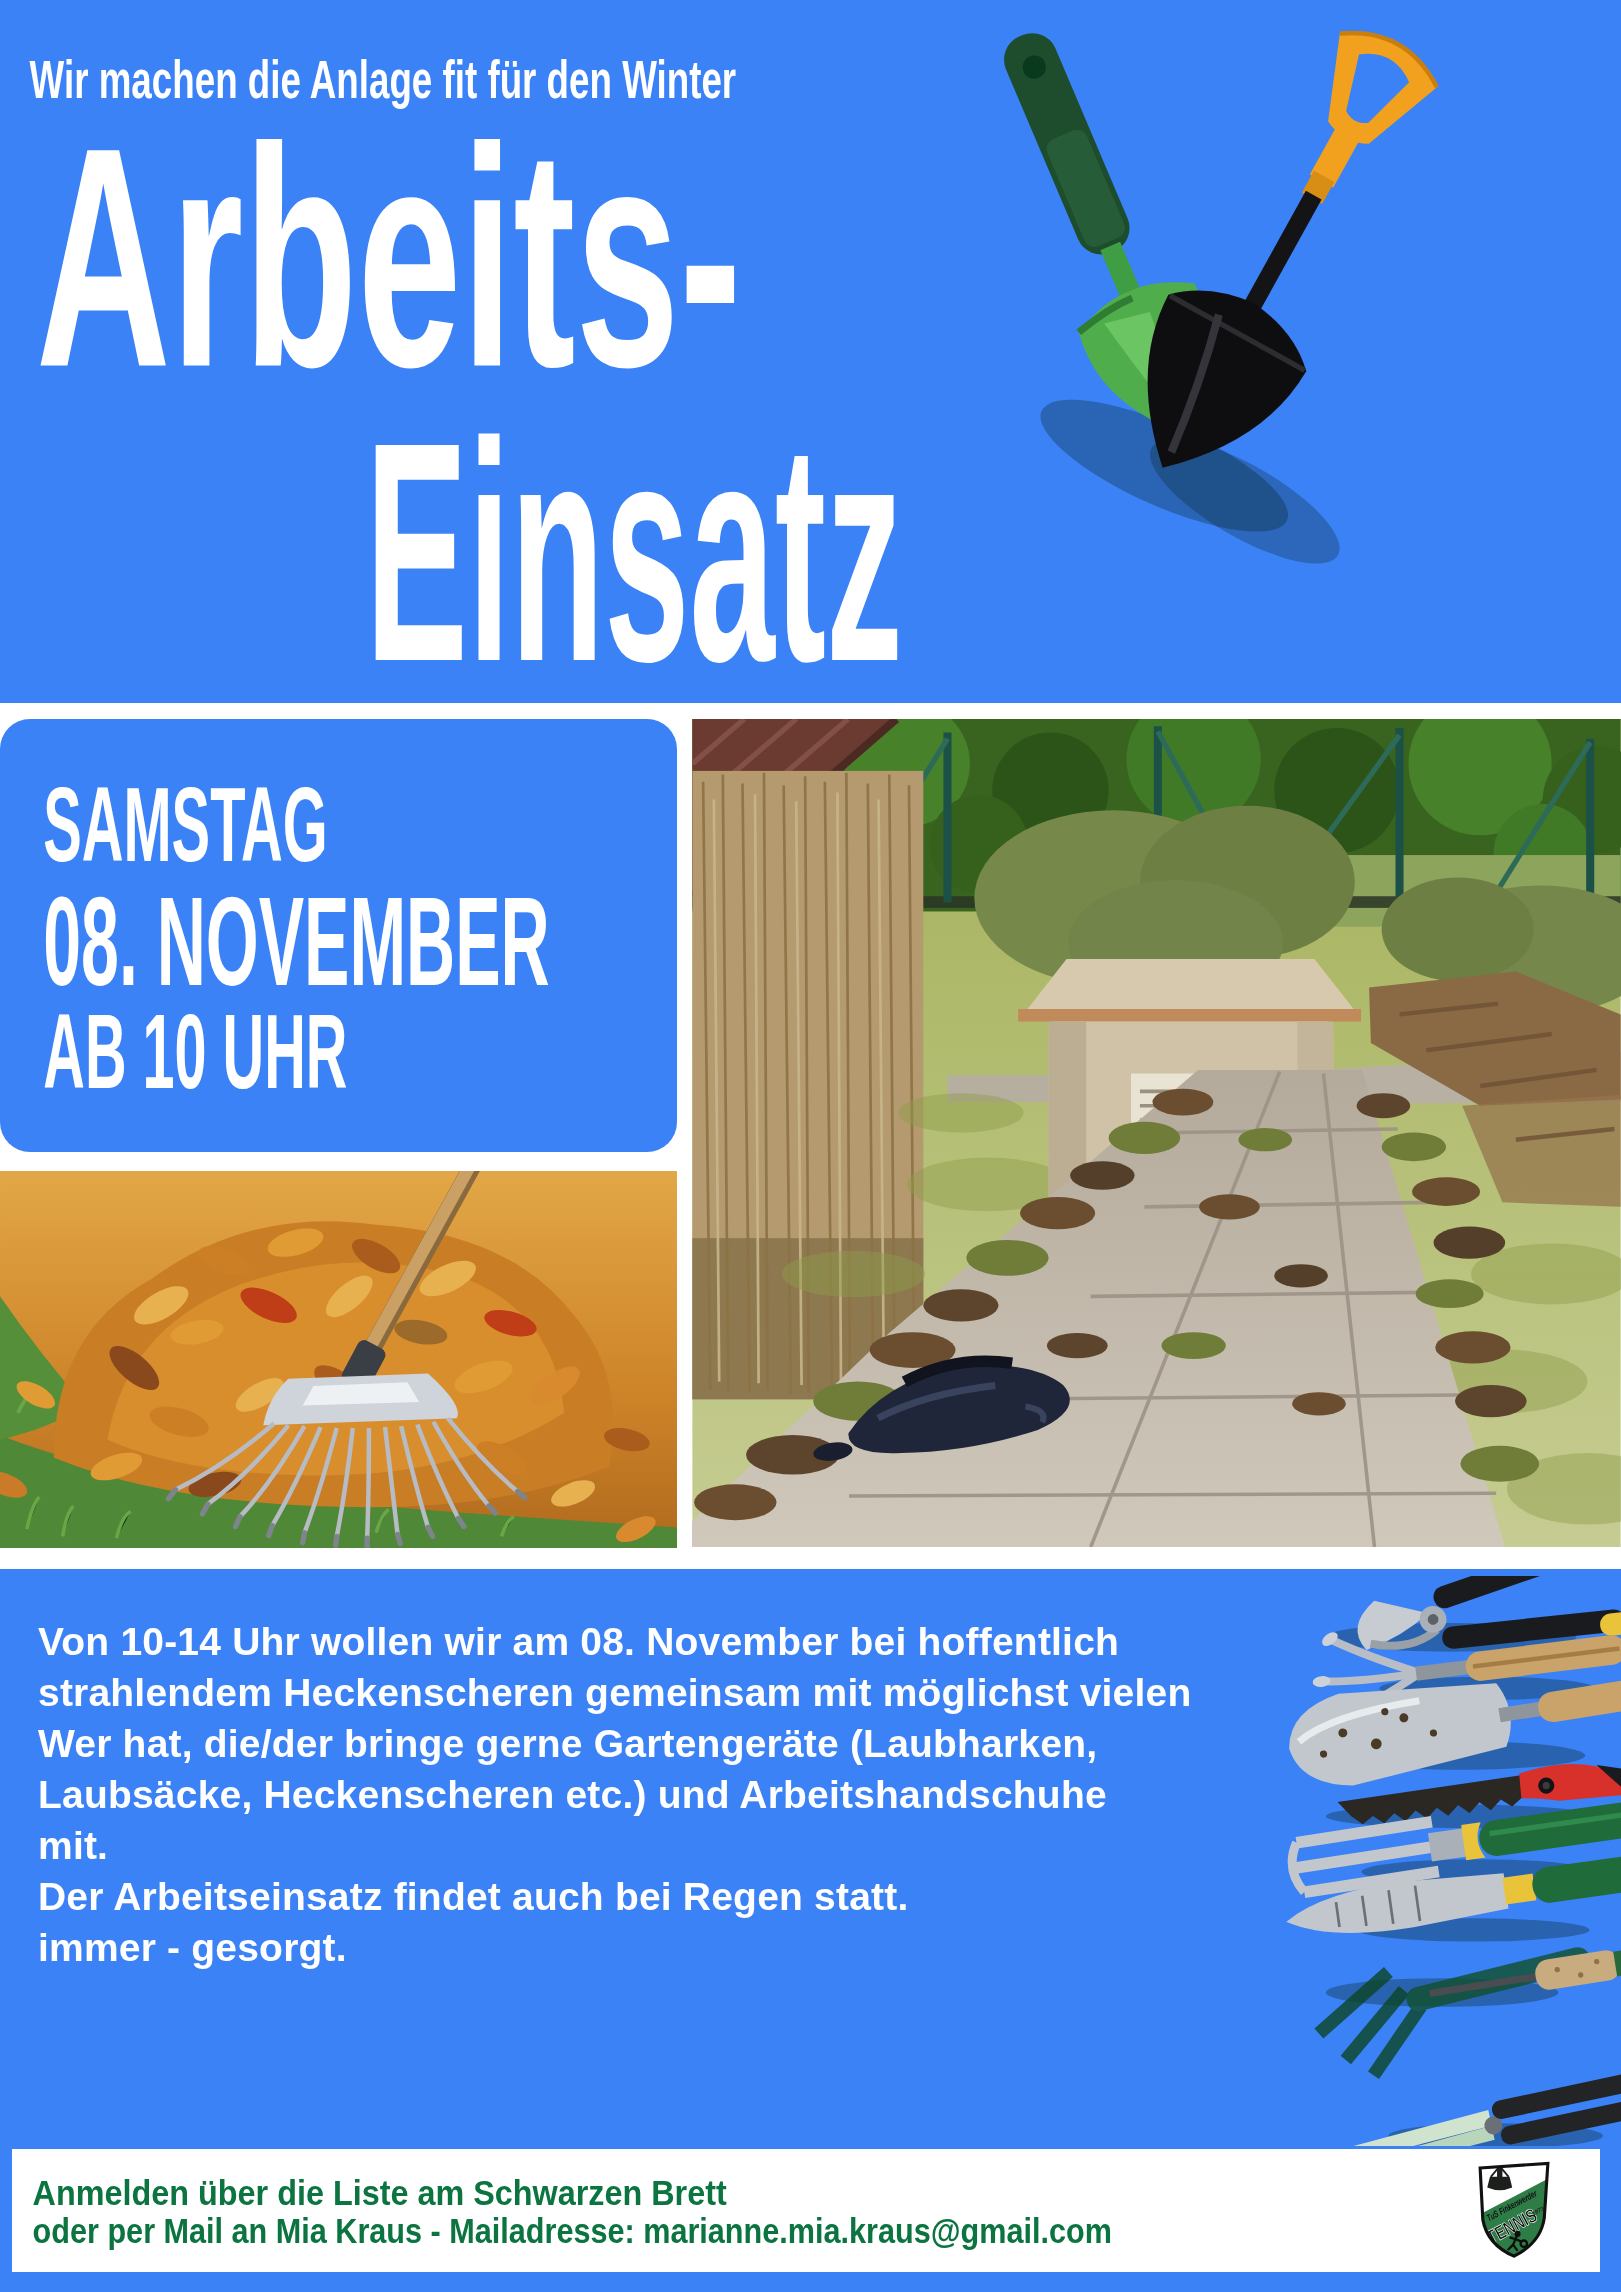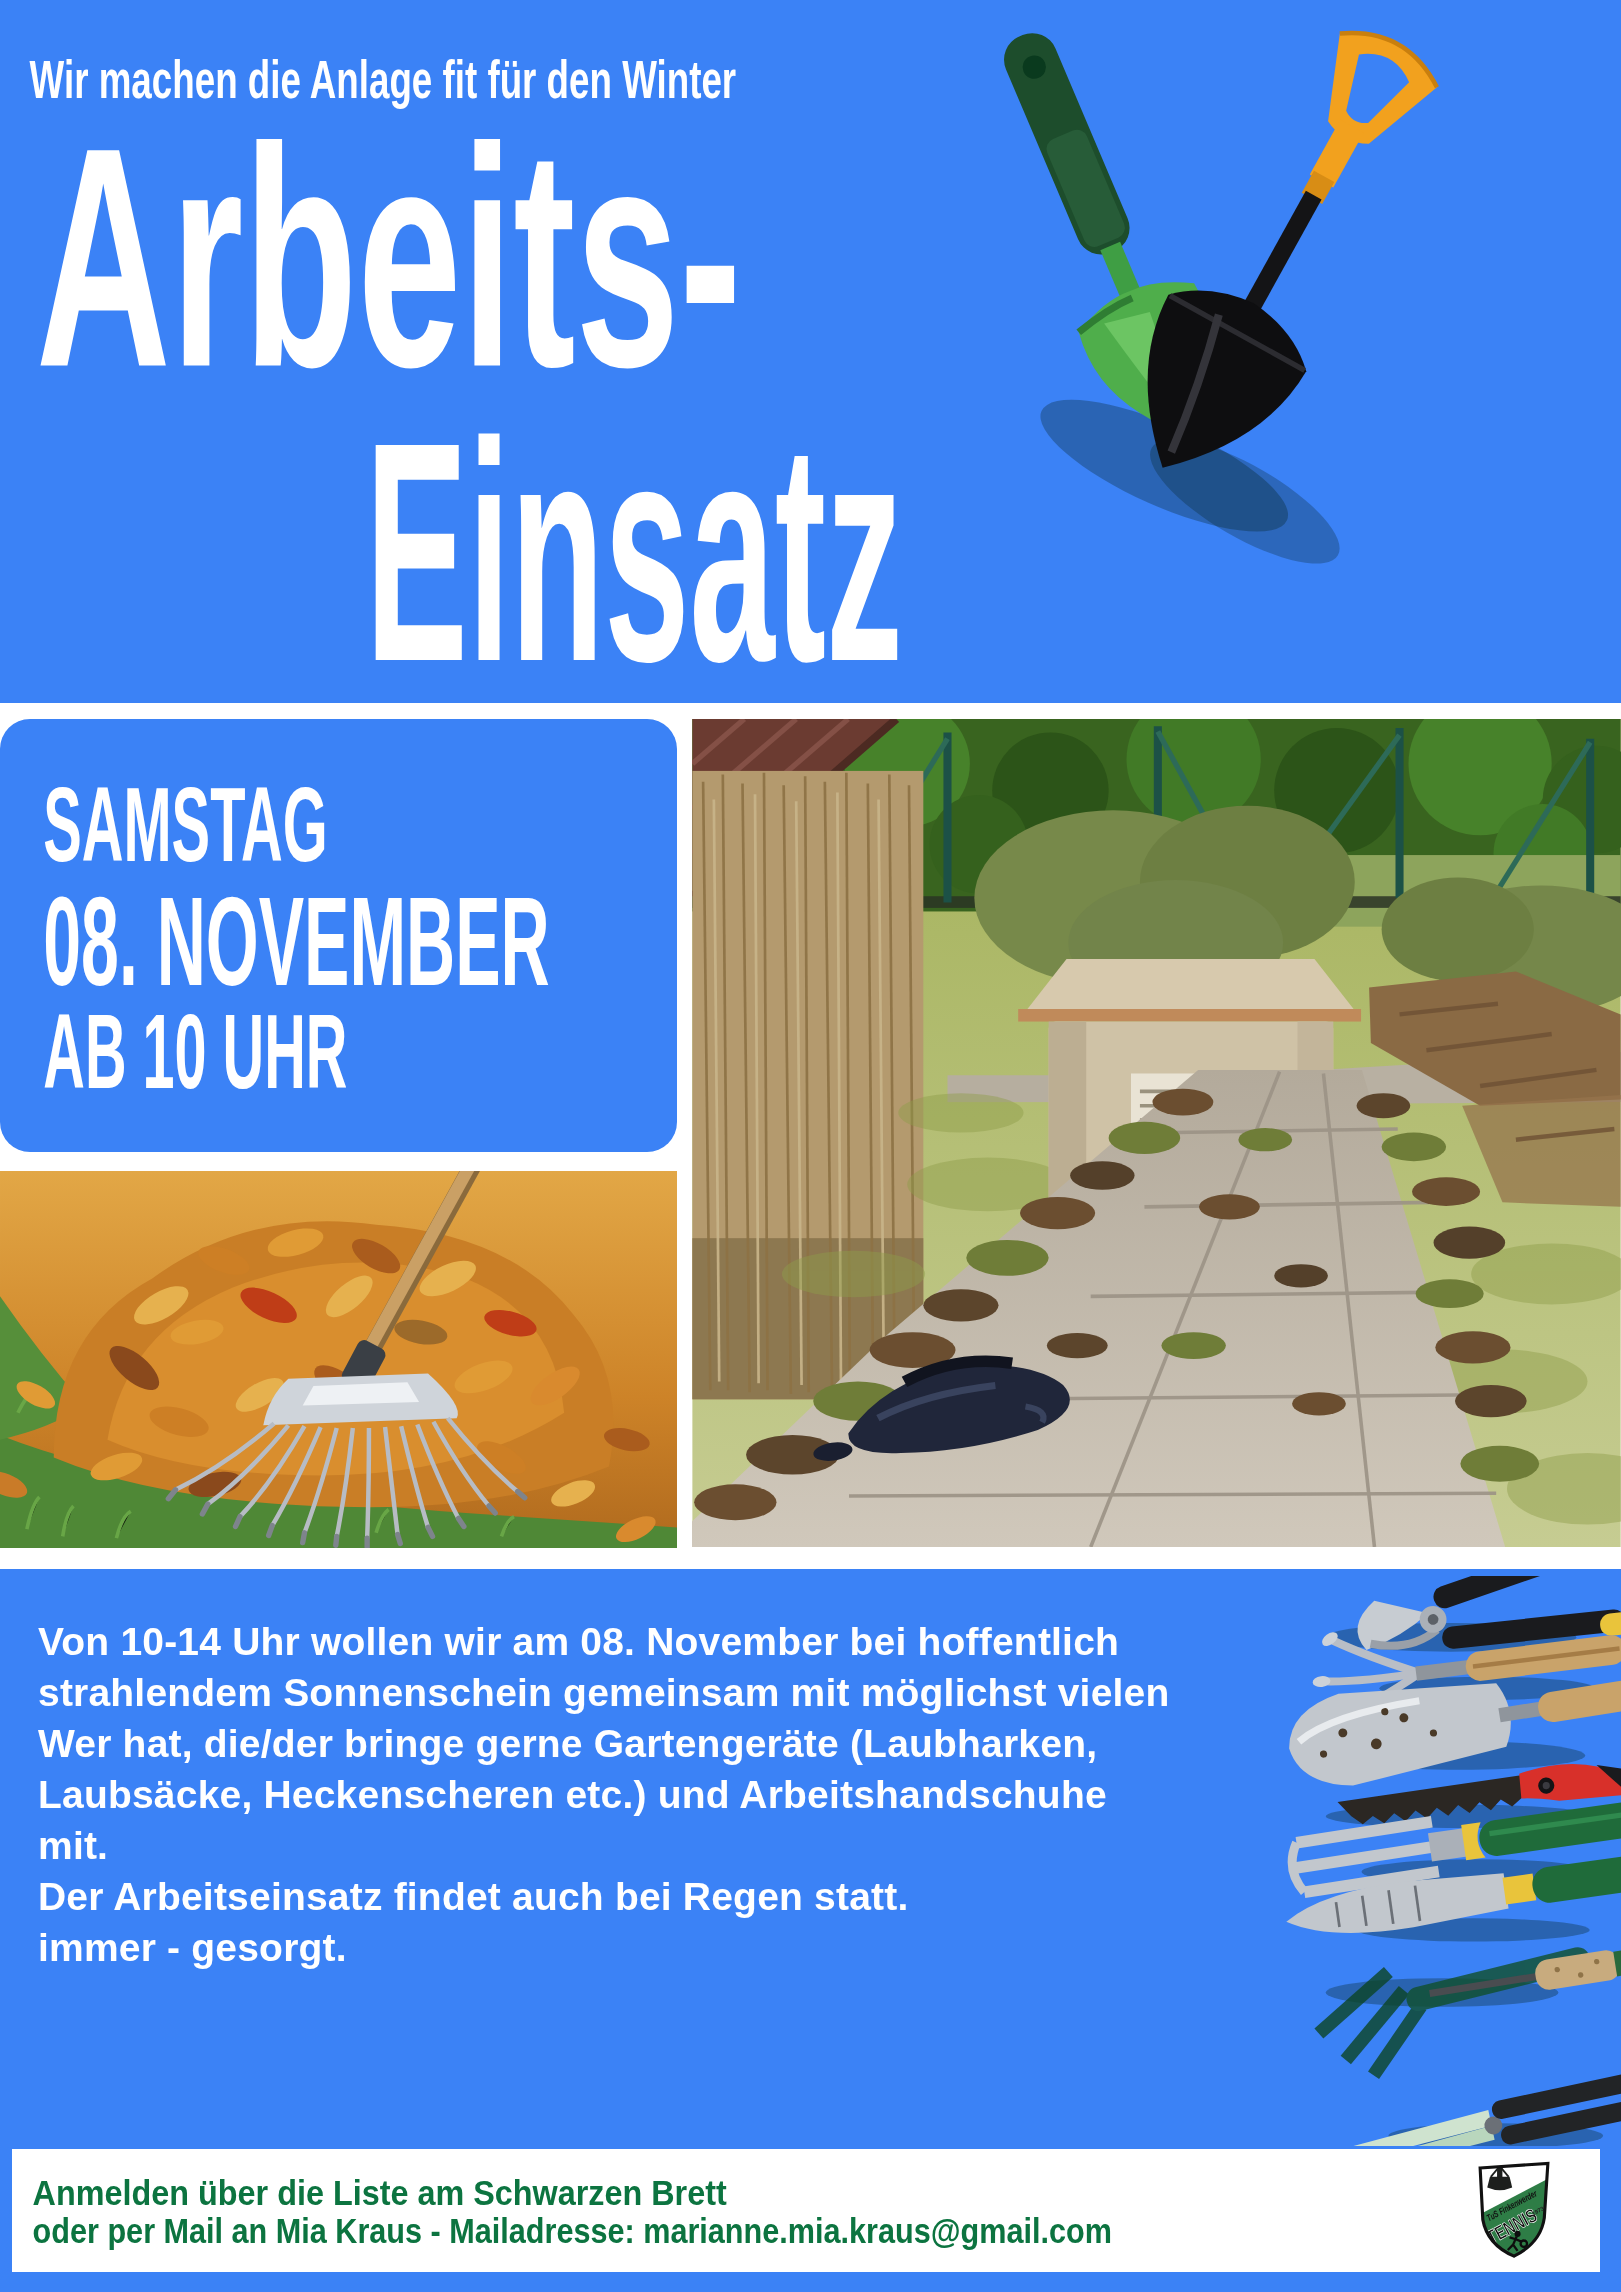--- a/index.html
+++ b/index.html
@@ -323,21 +323,21 @@
       <path d="M-95,10 Q-40,-10 40,-8" stroke="#39435e" stroke-width="8" fill="none"></path>
       <path d="M70,20 Q95,28 86,40" stroke="#39435e" stroke-width="7" fill="none"></path>
       <ellipse cx="-150" cy="40" rx="22" ry="10" fill="#1a1f30"></ellipse>
     </g>
   </svg>
 
   <div class="abs green-block" style="left:0;top:1569px;width:1621px;height:724px;">
 
     <div class="body-copy">
       <div>Von 10-14 Uhr wollen wir am 08. November bei hoffentlich</div>
-      <div>strahlendem Sonnenschein gemeinsam mit möglichst vielen</div>
+      <div>strahlendem Heckenscheren gemeinsam mit möglichst vielen</div>
       <div>Wer hat, die/der bringe gerne Gartengeräte (Laubharken,</div>
       <div>Laubsäcke, Heckenscheren etc.) und Arbeitshandschuhe</div>
       <div>mit.</div>
       <div>Der Arbeitseinsatz findet auch bei Regen statt.</div>
       <div>immer - gesorgt.</div>
     </div>
 
     <svg class="abs" style="left:1281px;top:7.2px;" width="340" height="570" viewBox="0 0 380 636">
 
       <g fill="rgba(0,30,12,0.3)">

